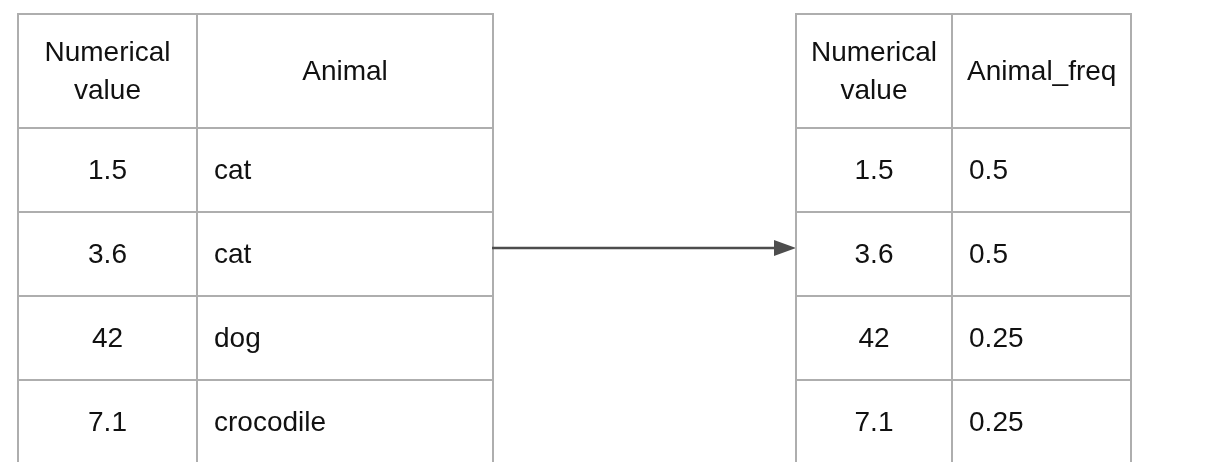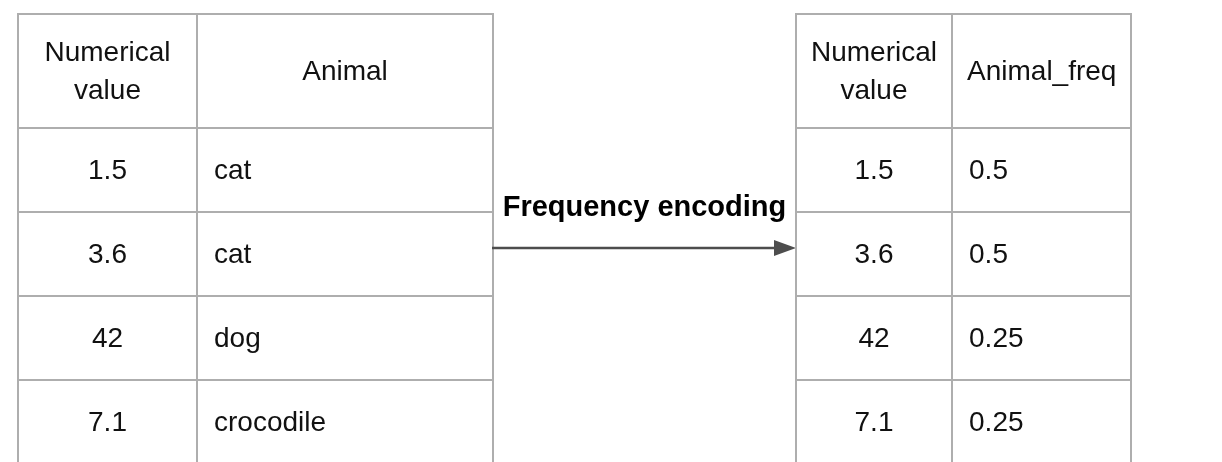--- a/index.html
+++ b/index.html
@@ -101,21 +101,20 @@
         <td class="dcell num">42</td>
         <td class="dcell txt">dog</td>
       </tr>
       <tr>
         <td class="dcell num">7.1</td>
         <td class="dcell txt">crocodile</td>
       </tr>
     </tbody>
   </table>
 
-  <div class="transform-label">Frequency encoding</div>
   <div class="arrow-wrap">
     <svg width="306" height="28" viewBox="0 0 306 28" xmlns="http://www.w3.org/2000/svg">
       <line x1="0" y1="14" x2="286" y2="14" stroke="#4d4d4d" stroke-width="2.5"></line>
       <polygon points="282,6 304,14 282,22" fill="#4d4d4d"></polygon>
     </svg>
   </div>
 
   <table class="dtable right-table">
     <colgroup>
         <col class="c1">

